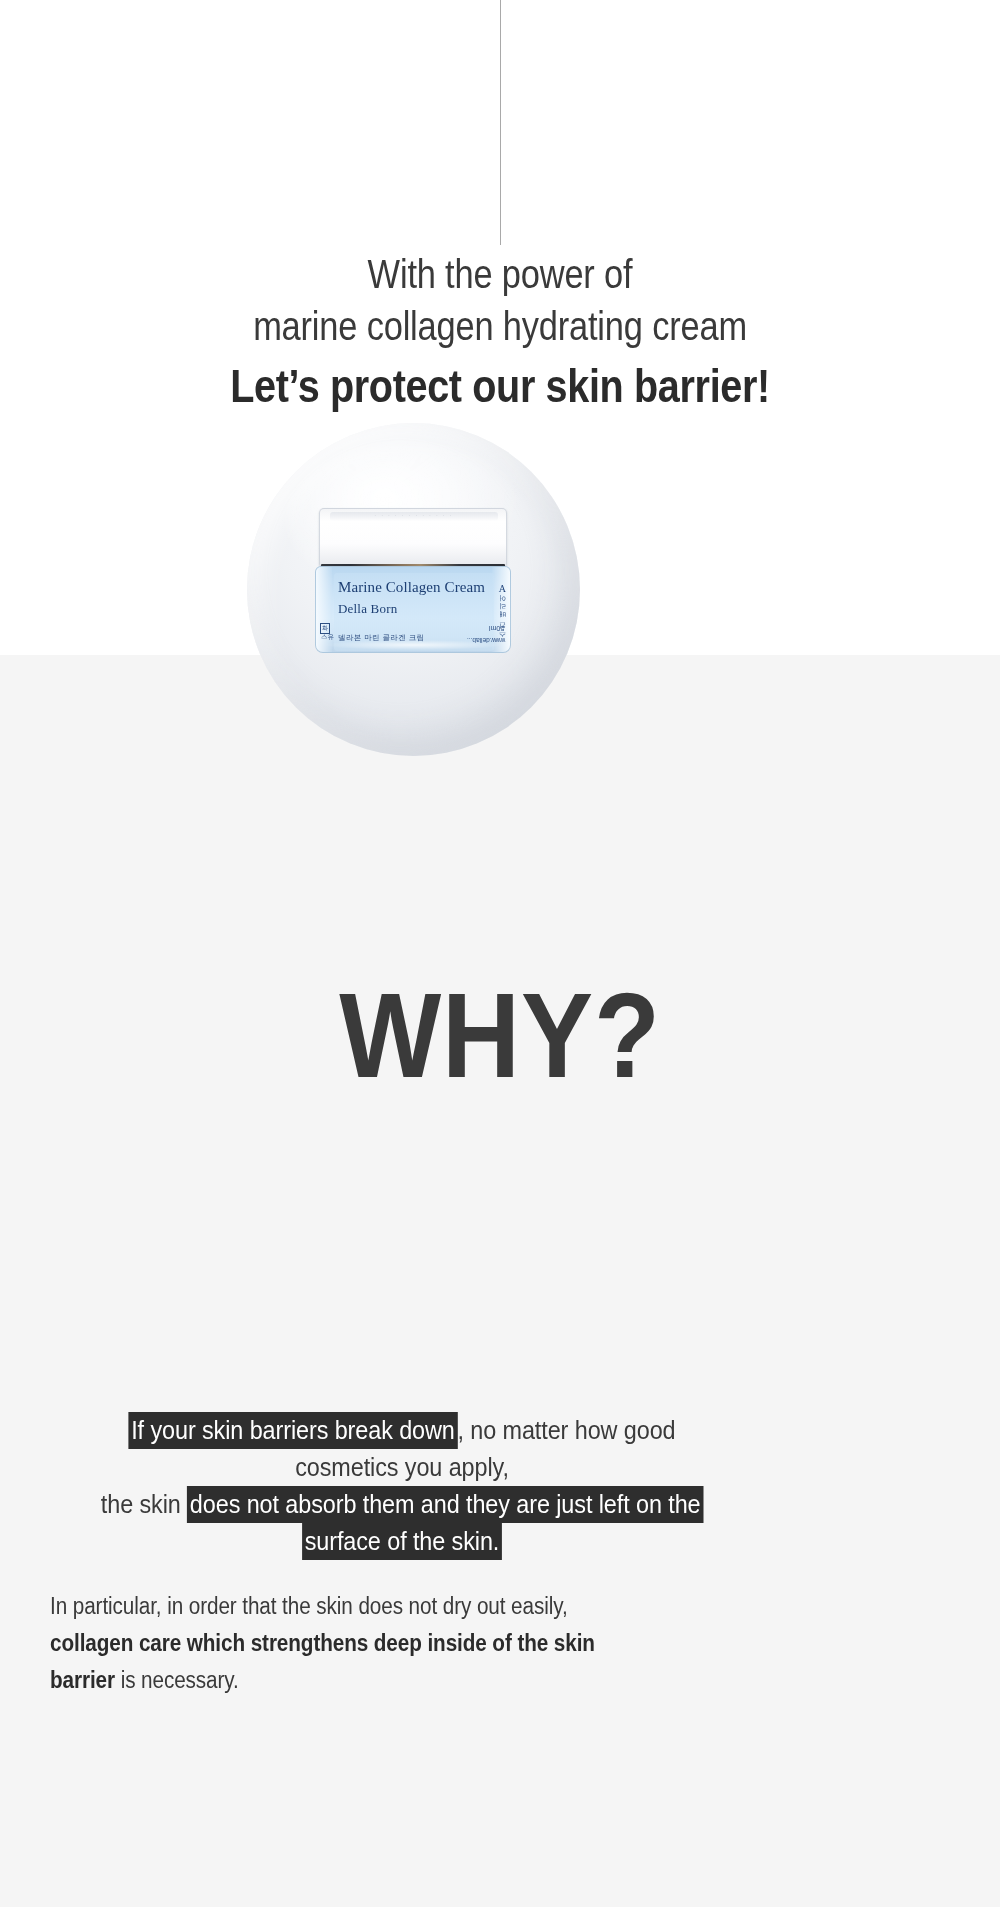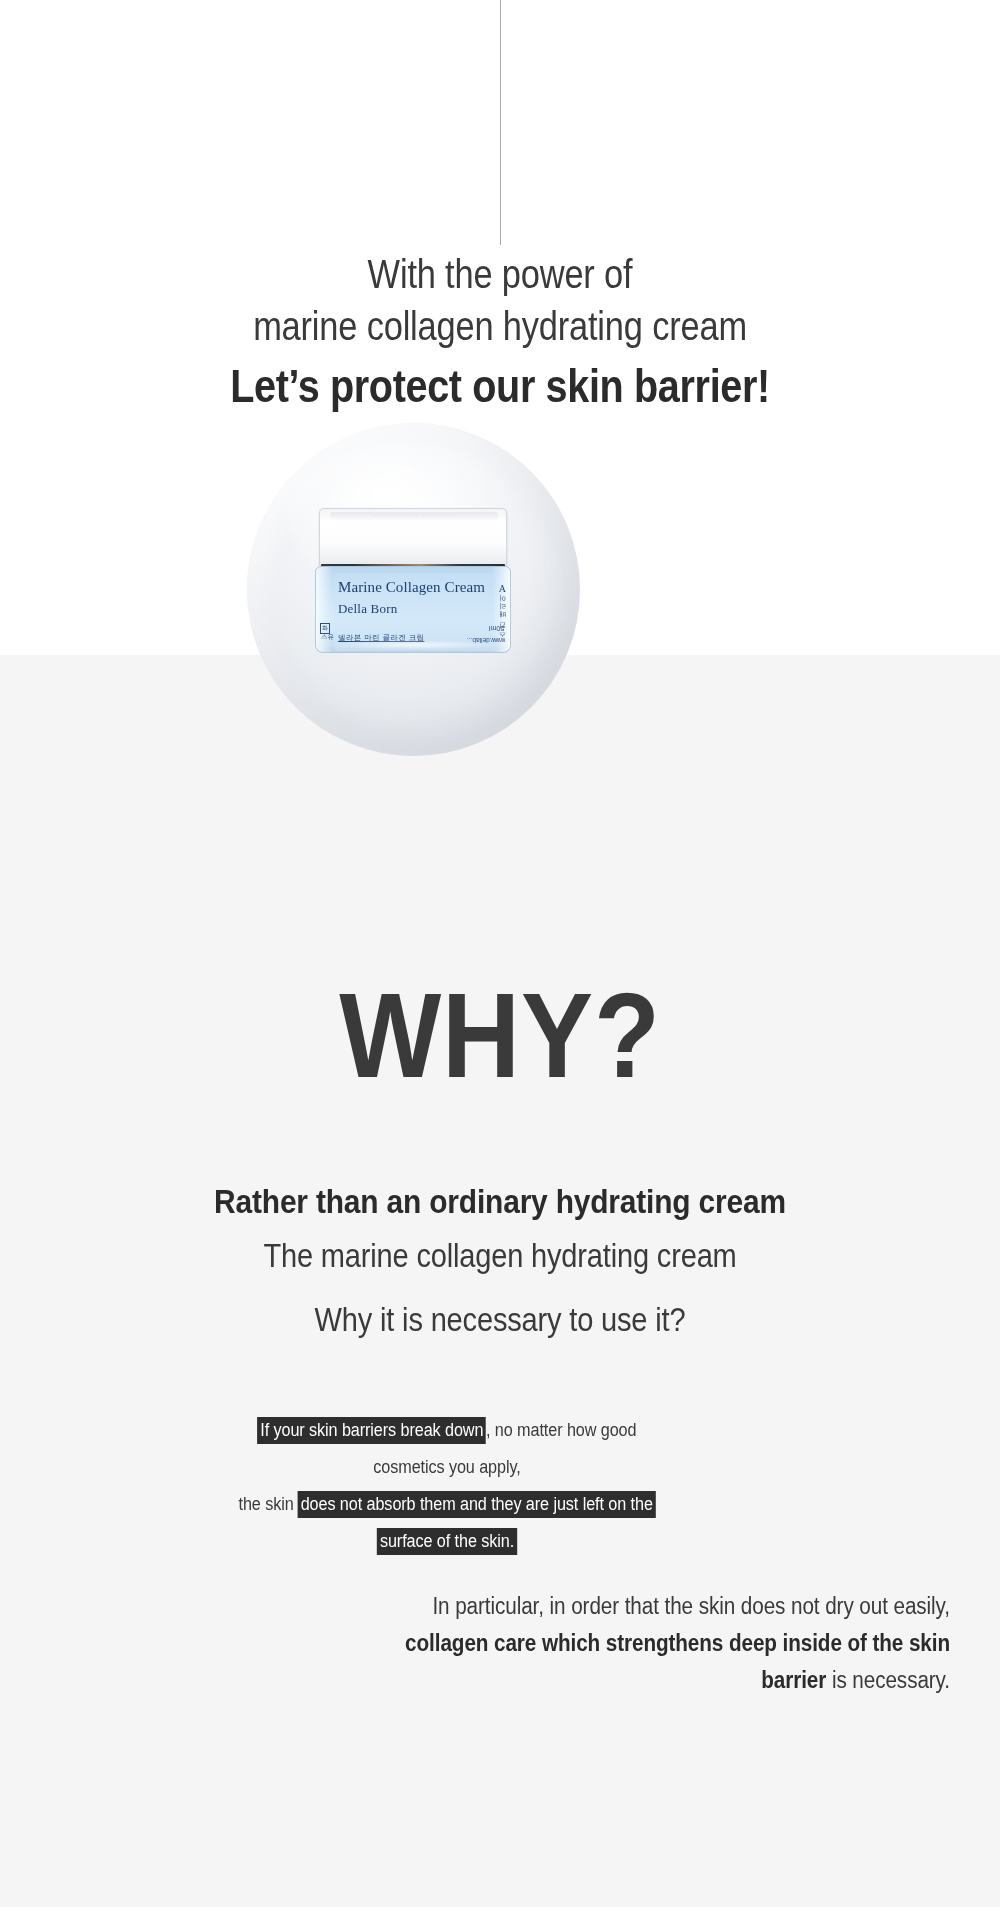--- a/index.html
+++ b/index.html
@@ -194,21 +194,20 @@
     white-space: nowrap;
     text-align: center;
   }
   .jar-kr {
     position: absolute;
     left: 22px; top: 66px;
     font-size: 7.5px;
     color: #2a4a7d;
     letter-spacing: 0.4px;
     white-space: nowrap;
-    text-decoration: underline;
   }
   .jar-side-a {
     position: absolute;
     right: 4px; top: 16px;
     font-family: "Liberation Serif", serif;
     font-size: 10px;
     color: #24467c;
   }
   .jar-side-rot {
     position: absolute;
@@ -309,41 +308,40 @@
   
   .hl-block {
     position: absolute;
     left: 0;
     top: 1412px;
     width: 804px;
     text-align: center;
     font-family: "Liberation Sans Narrow", "Liberation Sans", sans-serif;
     font-stretch: condensed;
     font-weight: 400;
-    font-size: 18px;
+    font-size: 26px;
     line-height: 37px;
     color: #3a3a3a;
     letter-spacing: -0.1px;
-    margin-left: 45px;
   }
   .hl-row { transform: scaleX(0.9); transform-origin: center; }
   mark.hl {
     background: #2e2e2e;
     color: #ffffff;
     padding: 3px 3px 4px 3px;
     border-radius: 0;
   }
 
   
   .final-block {
     position: absolute;
     left: 0;
     top: 1588px;
     width: 1000px;
-    text-align: right;
+    text-align: left;
     font-family: "Liberation Sans Narrow", "Liberation Sans", sans-serif;
     font-stretch: condensed;
     font-weight: 400;
     font-size: 23px;
     line-height: 37px;
     color: #3a3a3a;
     letter-spacing: -0.1px;
   }
   .final-row { transform: scaleX(0.9); transform-origin: center; }
   .final-row b {
@@ -390,25 +388,20 @@
         <div class="jar-url">www.dellab...</div>
         <div class="jar-kr-badge">화</div>
         <div class="jar-kr-badge2">스유</div>
         <div class="jar-bottom-glow"></div>
       </div>
     </div>
   </div>
 
   <div class="why">WHY?</div>
 
-  <div class="reasons">
-    <div class="reason-bold">Rather than an ordinary hydrating cream</div>
-    <div class="reason-line">The marine collagen hydrating cream</div>
-    <div class="reason-line">Why it is necessary to use it?</div>
-  </div>
 
   <div class="hl-block">
     <div class="hl-row"><mark class="hl">If your skin barriers break down</mark><span>, no matter how good</span></div>
     <div class="hl-row">cosmetics you apply,</div>
     <div class="hl-row"><span>the skin </span><mark class="hl">does not absorb them and they are just left on the</mark></div>
     <div class="hl-row"><mark class="hl">surface of the skin.</mark></div>
   </div>
 
   <div class="final-block">
     <div class="final-row">In particular, in order that the skin does not dry out easily,</div>

